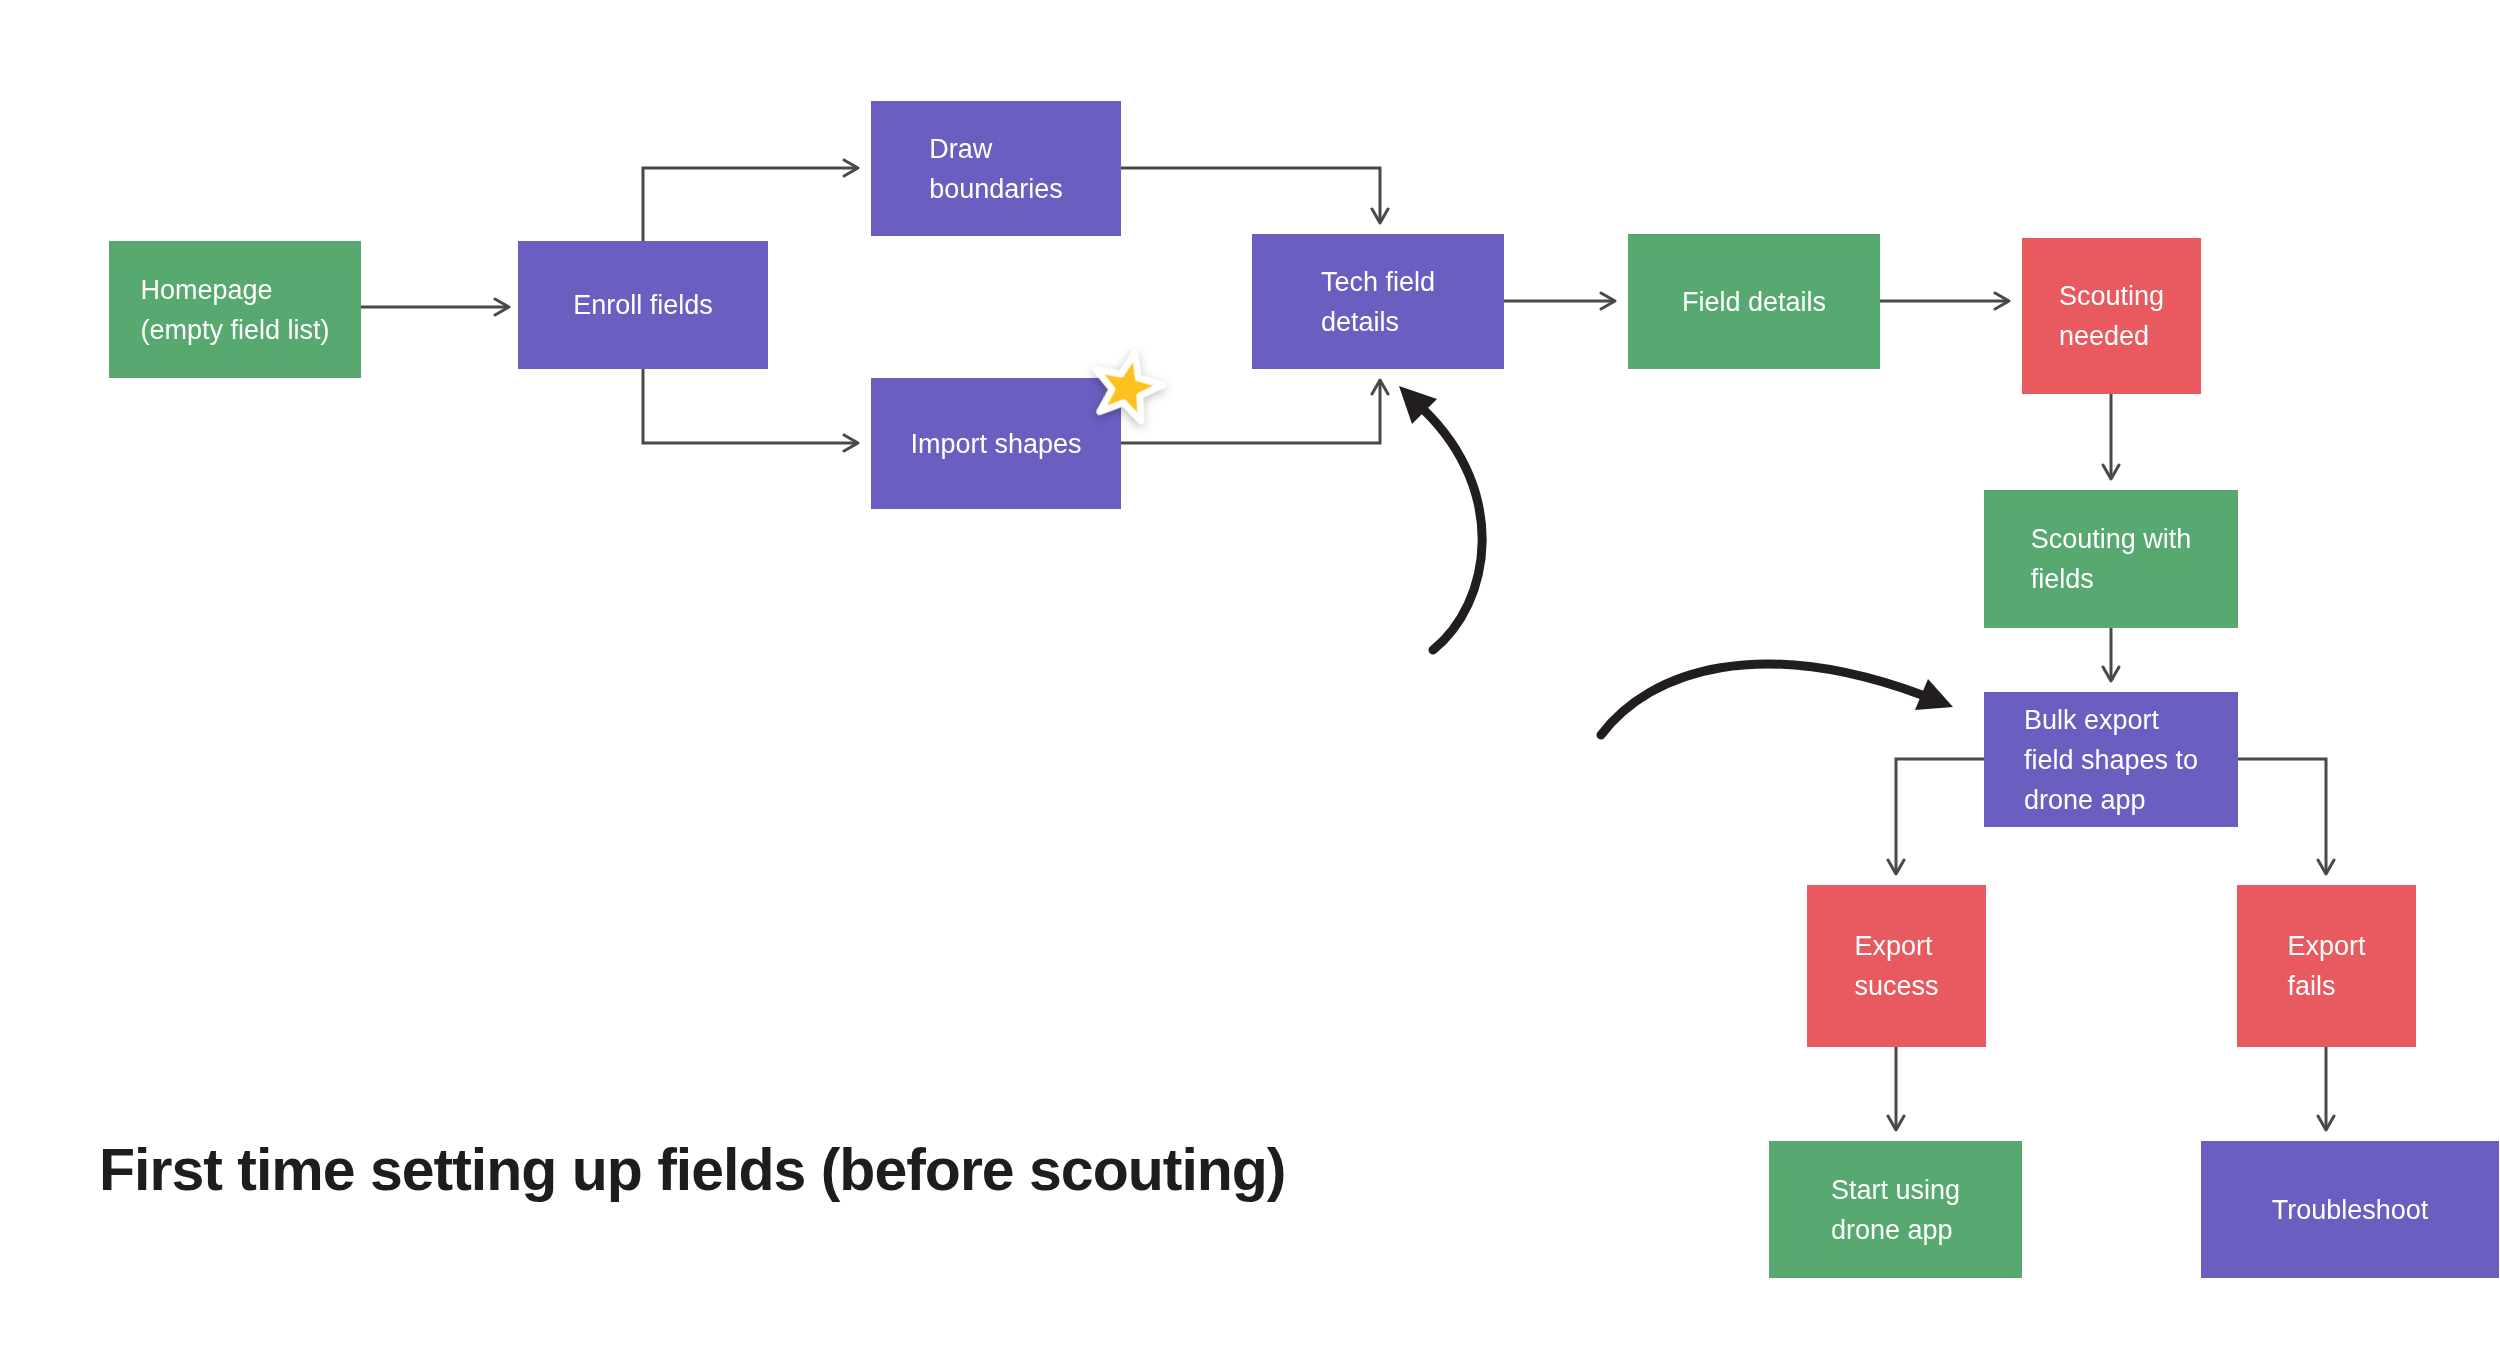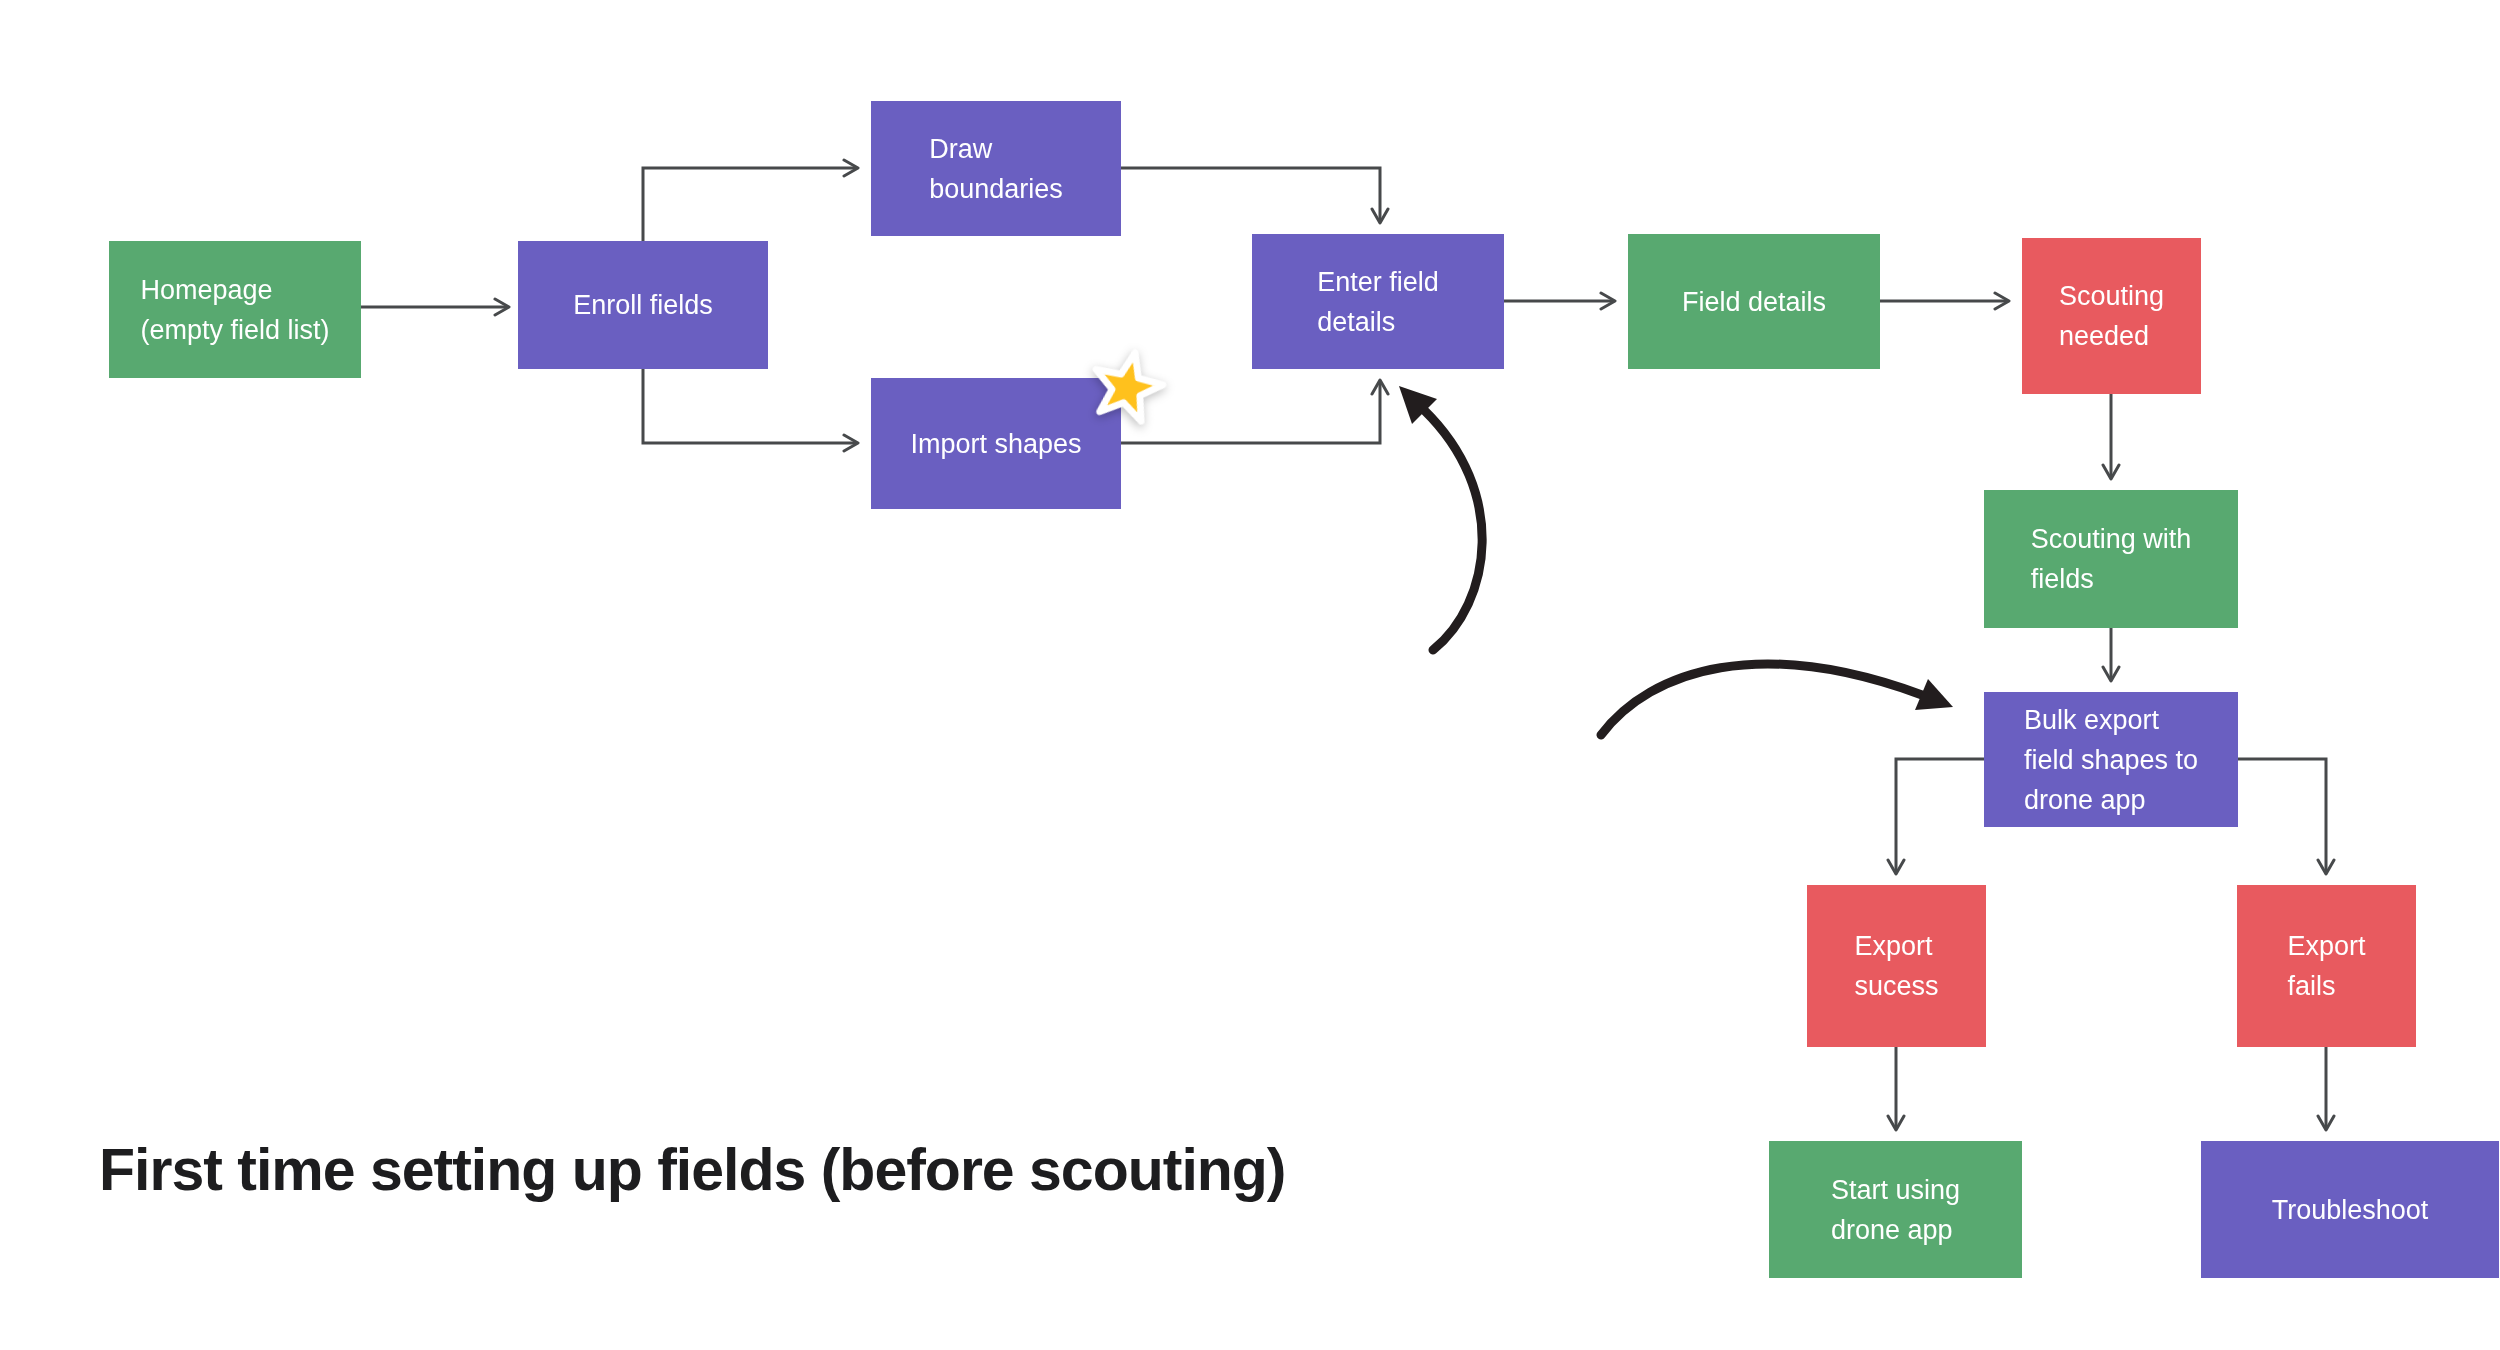--- a/index.html
+++ b/index.html
@@ -106,21 +106,21 @@
       <polygon points="1953,707 1928,679 1915,710" fill="#221d1e"></polygon>
     </g>
   </svg>
 
   <div class="node green  n-homepage-empty">Homepage
 (empty field list)</div>
   <div class="node purple n-enroll">Enroll fields</div>
   <div class="node purple n-draw">Draw
 boundaries</div>
   <div class="node purple n-import">Import shapes</div>
-  <div class="node purple n-enter">Enter field
+  <div class="node purple n-enter">Tech field
 details</div>
   <div class="node green  n-fielddetails">Field details</div>
   <div class="node red    n-scouting">Scouting
 needed</div>
   <div class="node green  n-homepagewith">Scouting with
 fields</div>
   <div class="node purple n-bulk">Bulk export
 field shapes to
 drone app</div>
   <div class="node red    n-exportsuccess">Export

